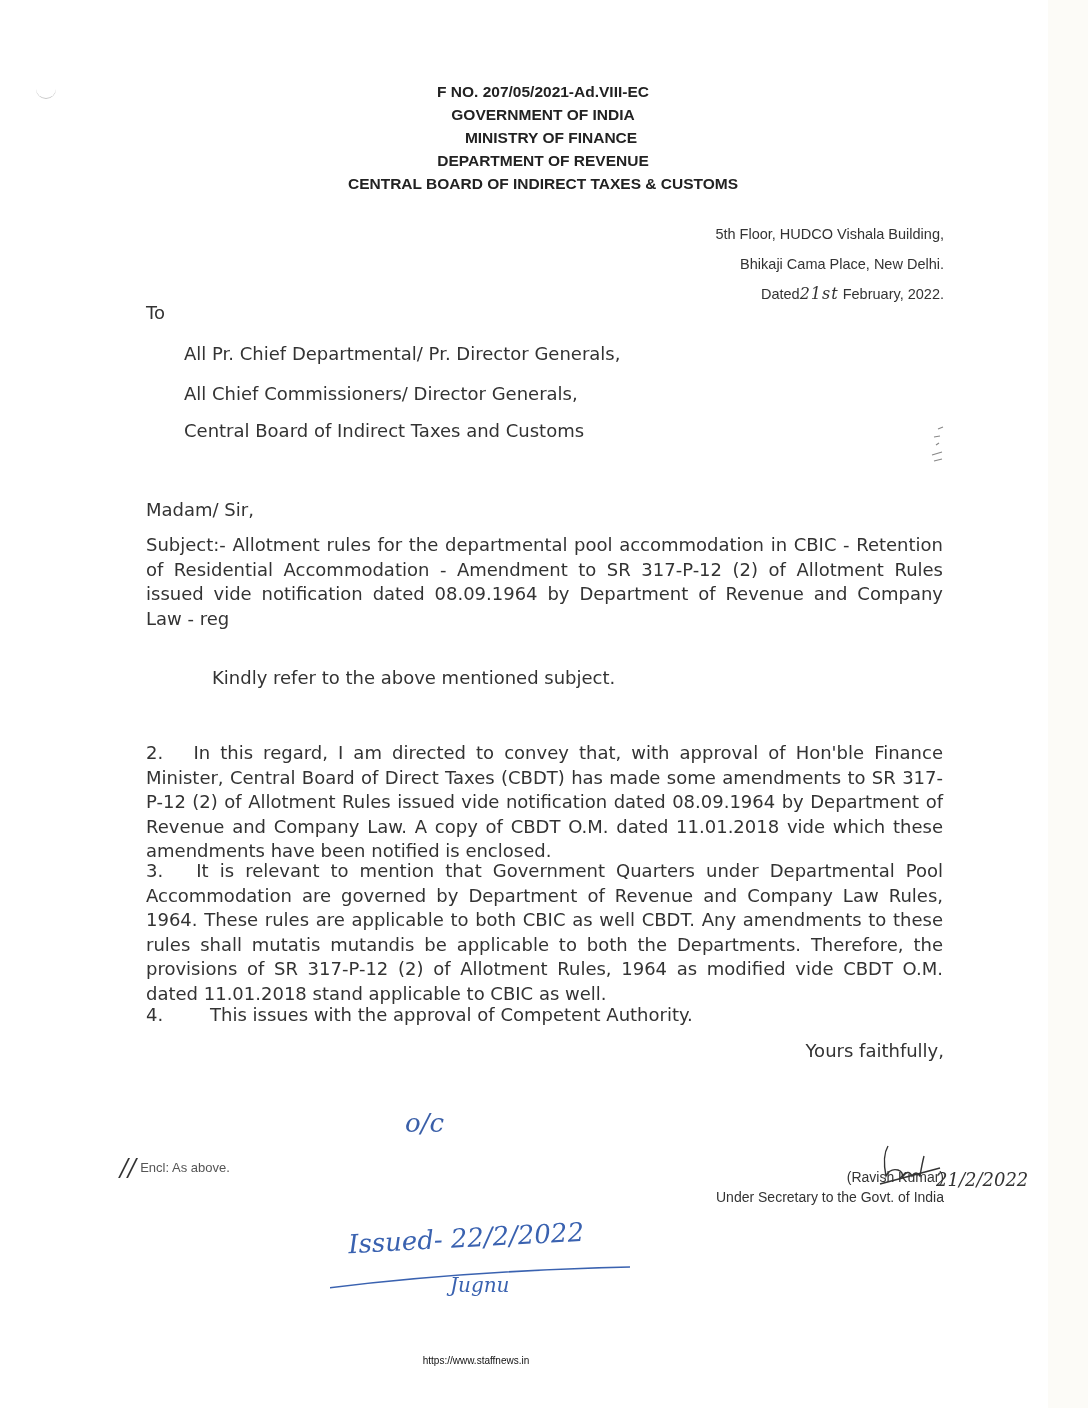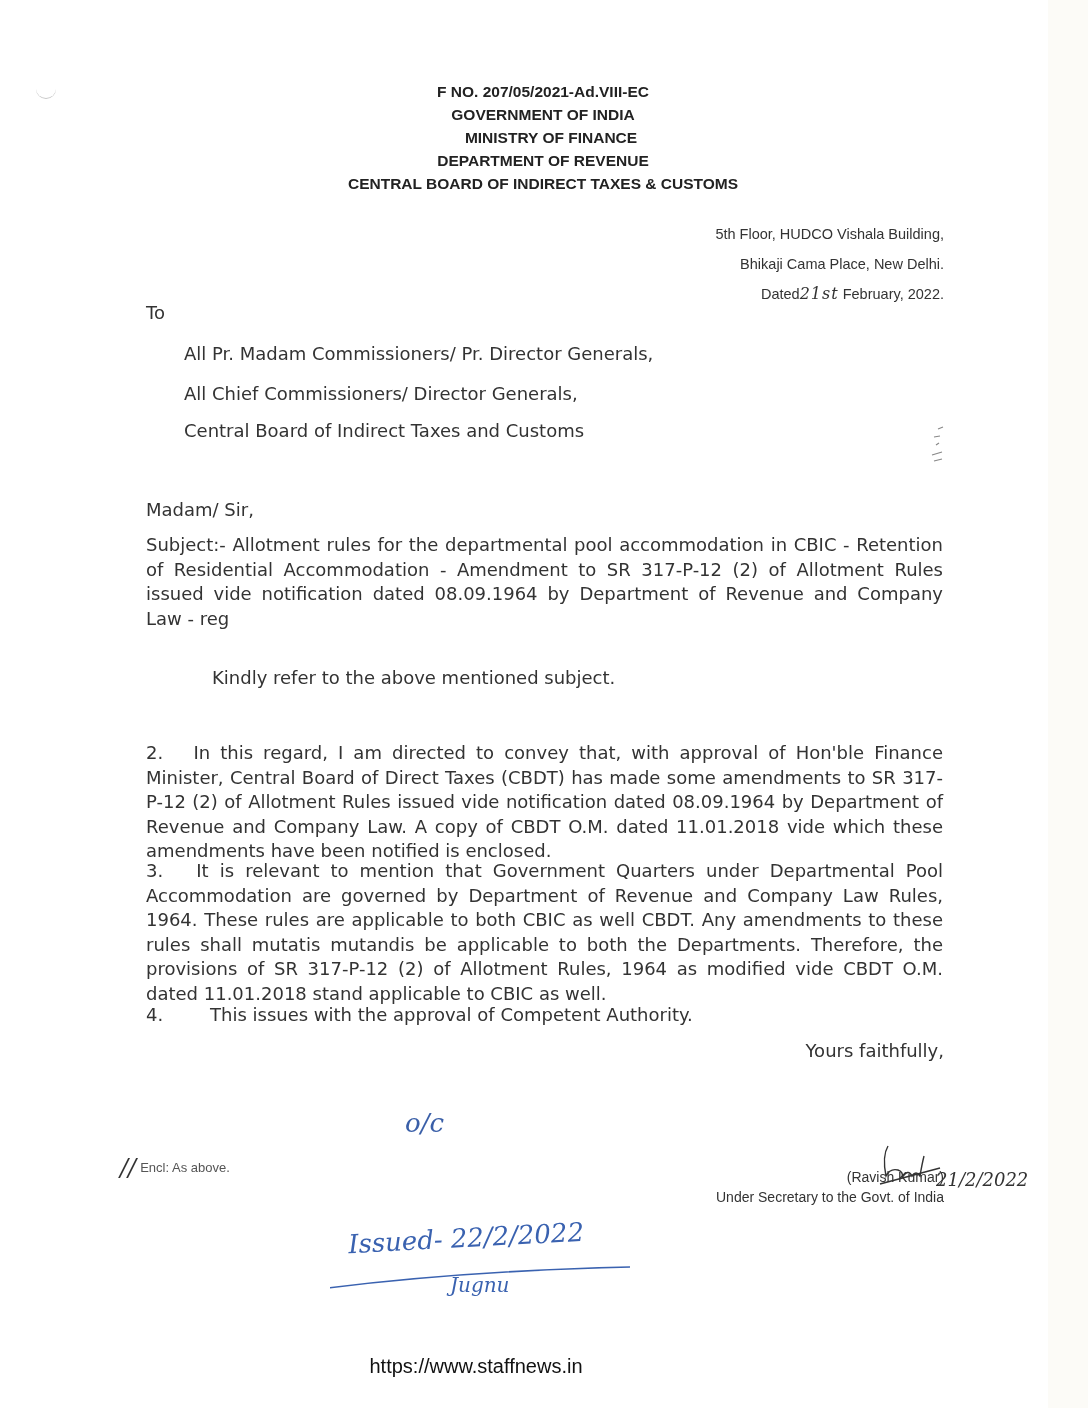--- a/index.html
+++ b/index.html
@@ -152,21 +152,21 @@
       position: absolute;
       left: 0; top: 38px;
       width: 300px; height: 40px;
     }
     .footer-url {
       position: absolute;
       left: 0; top: 1355px;
       width: 952px;
       text-align: center;
       font-family: "Liberation Sans", sans-serif;
-      font-size: 20px;
+      font-size: 10px;
       color: #111;
     }
     .margin-note {
       position: absolute;
       left: 928px; top: 425px;
       width: 20px; height: 40px;
     }
   </style>
 </head>
 <body>
@@ -184,21 +184,21 @@
 
 <div class="address">
   <div>5th Floor, HUDCO Vishala Building,</div>
   <div>Bhikaji Cama Place, New Delhi.</div>
   <div>
     <span>Dated</span><span class="hand-date">21st</span><span> February, 2022.</span>
   </div>
 </div>
 
 <div class="body-text to">To</div>
-<div class="body-text recipient r1">All Pr. Madam Commissioners/ Pr. Director Generals,</div>
+<div class="body-text recipient r1">All Pr. Chief Departmental/ Pr. Director Generals,</div>
 <div class="body-text recipient r2">All Chief Commissioners/ Director Generals,</div>
 <div class="body-text recipient r3">Central Board of Indirect Taxes and Customs</div>
 
 <svg class="margin-note" viewBox="0 0 20 40">
   <path d="M10 4 l5 -2 M6 12 l6 -1 M8 20 l3 -2 M4 30 l10 -3 M6 36 l8 -2" stroke="#888" stroke-width="1.2" fill="none"></path>
 </svg>
 
 <div class="body-text salutation">Madam/ Sir,</div>
 
 <div class="body-text para subject">Subject:- Allotment rules for the departmental pool accommodation in CBIC - Retention of Residential Accommodation - Amendment to SR 317-P-12 (2) of Allotment Rules issued vide notification dated 08.09.1964 by Department of Revenue and Company Law - reg</div>

